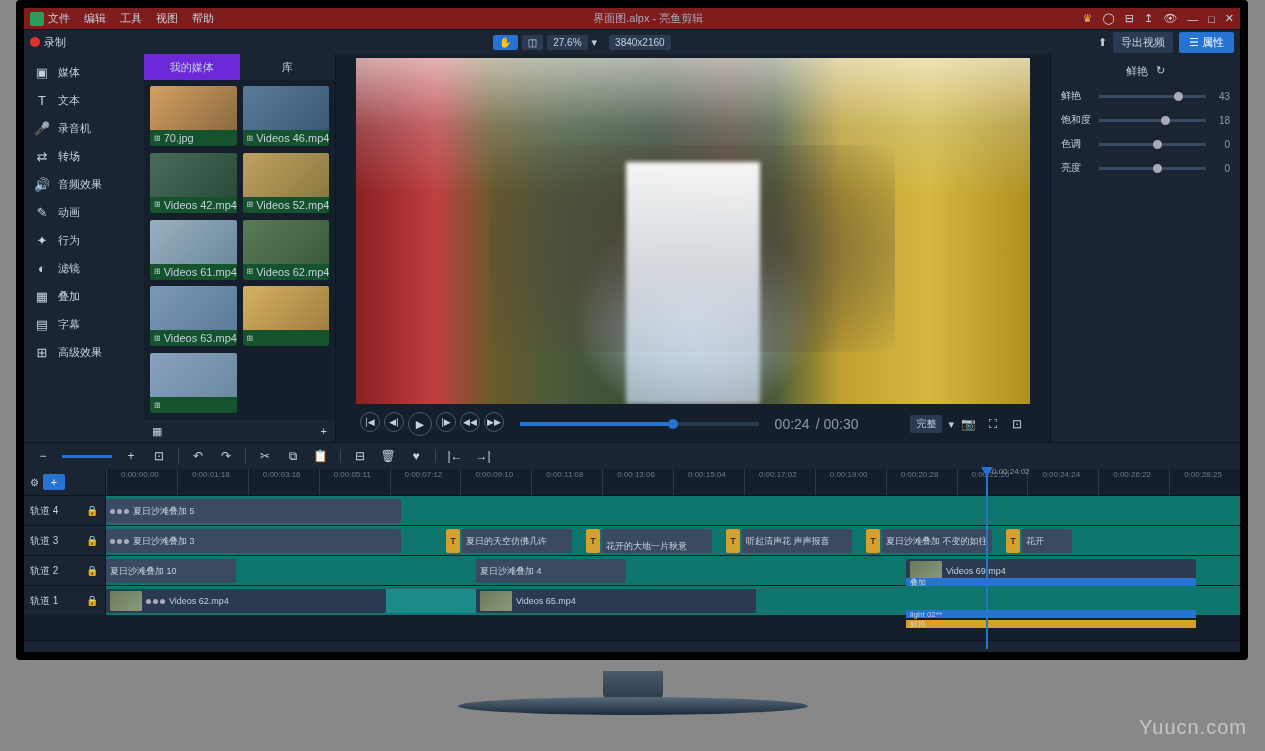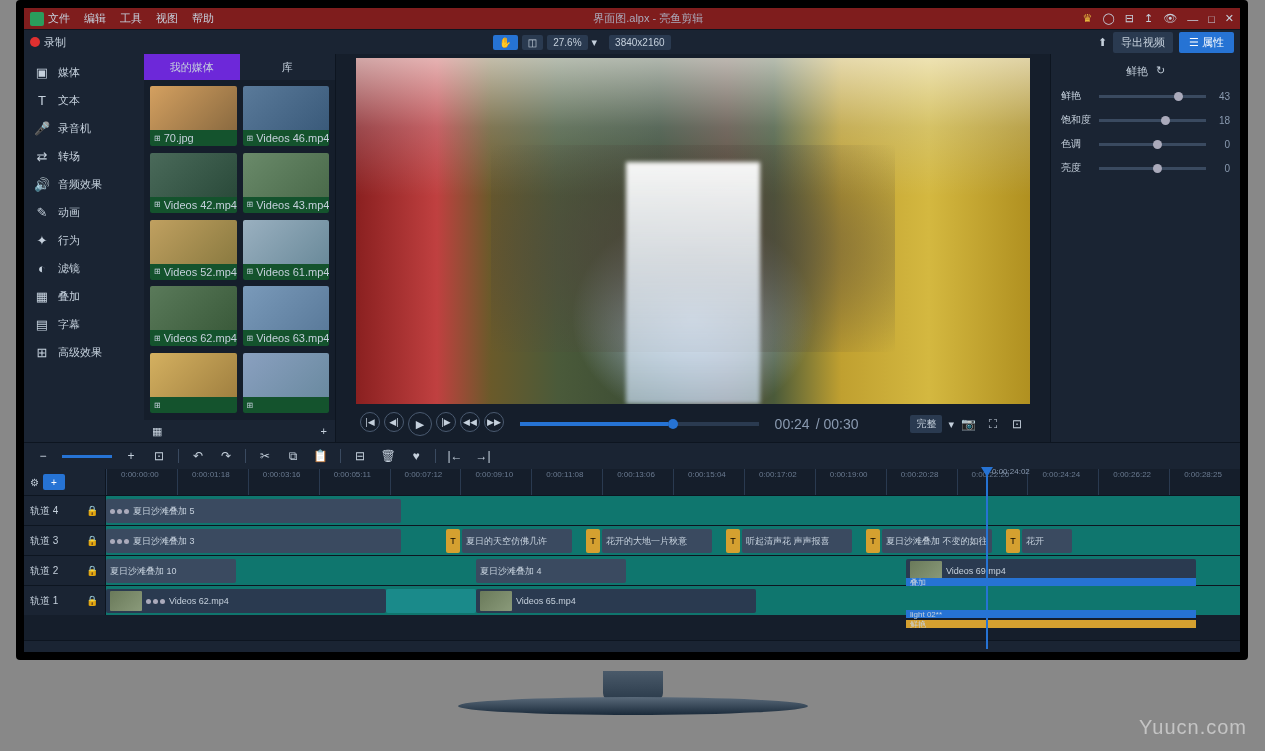--- a/index.html
+++ b/index.html
@@ -196,24 +196,20 @@
             </div>
             <div class="media-item">
               <div class="media-thumb" style="background:linear-gradient(135deg,#5a7a9a,#3a5a7a)"></div>
               <div class="media-label">Videos 46.mp4</div>
             </div>
             <div class="media-item">
               <div class="media-thumb" style="background:linear-gradient(135deg,#4a6a5a,#2a4a3a)"></div>
               <div class="media-label">Videos 42.mp4</div>
             </div>
             <div class="media-item">
-              <div class="media-thumb" style="background:linear-gradient(135deg,#6a8a6a,#4a6a4a)"></div>
-              <div class="media-label">Videos 43.mp4</div>
-            </div>
-            <div class="media-item">
               <div class="media-thumb" style="background:linear-gradient(135deg,#c0a060,#8a7a40)"></div>
               <div class="media-label">Videos 52.mp4</div>
             </div>
             <div class="media-item">
               <div class="media-thumb" style="background:linear-gradient(135deg,#9ab0c0,#6a8a9a)"></div>
               <div class="media-label">Videos 61.mp4</div>
             </div>
             <div class="media-item">
               <div class="media-thumb" style="background:linear-gradient(135deg,#5a7a5a,#3a5a3a)"></div>
               <div class="media-label">Videos 62.mp4</div>
@@ -384,21 +380,21 @@
               </div>
               <div class="clip yellow-tag" style="left: 340px; width: 14px;">
                 <span>T</span>
               </div>
               <div class="clip text" style="left: 356px; width: 110px;">
                 <span>夏日的天空仿佛几许</span>
               </div>
               <div class="clip yellow-tag" style="left: 480px; width: 14px;">
                 <span>T</span>
               </div>
-              <div class="clip text" style="left: 496px; width: 110px;">
+              <div class="clip text" style="left: 496px; width: 110px; align-items: flex-end;">
                 <span>花开的大地一片秋意</span>
               </div>
               <div class="clip yellow-tag" style="left: 620px; width: 14px;">
                 <span>T</span>
               </div>
               <div class="clip text" style="left: 636px; width: 110px;">
                 <span>听起清声花 声声报喜</span>
               </div>
               <div class="clip yellow-tag" style="left: 760px; width: 14px;">
                 <span>T</span>

